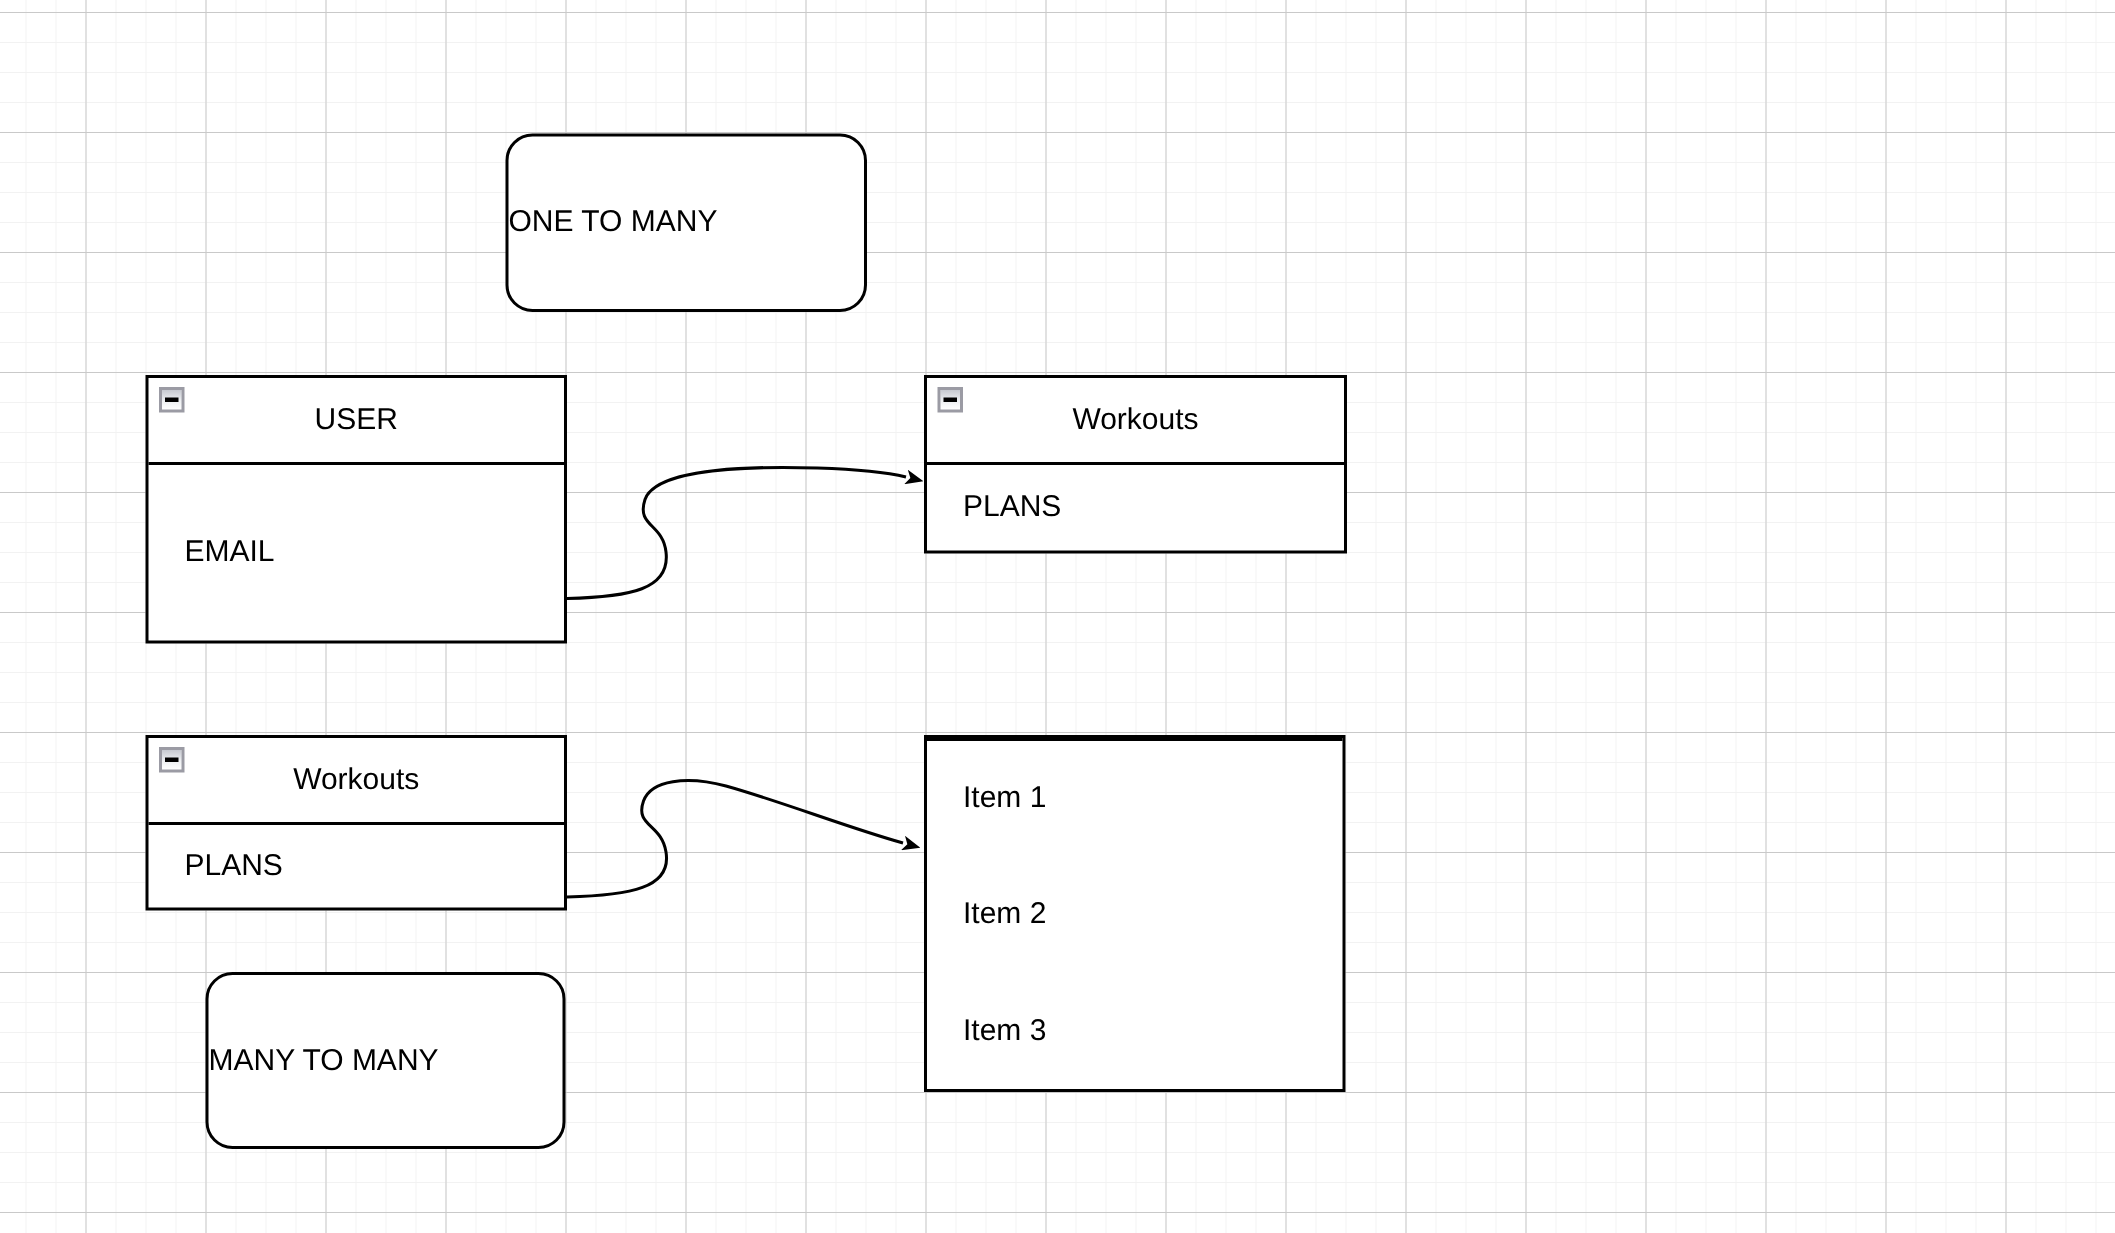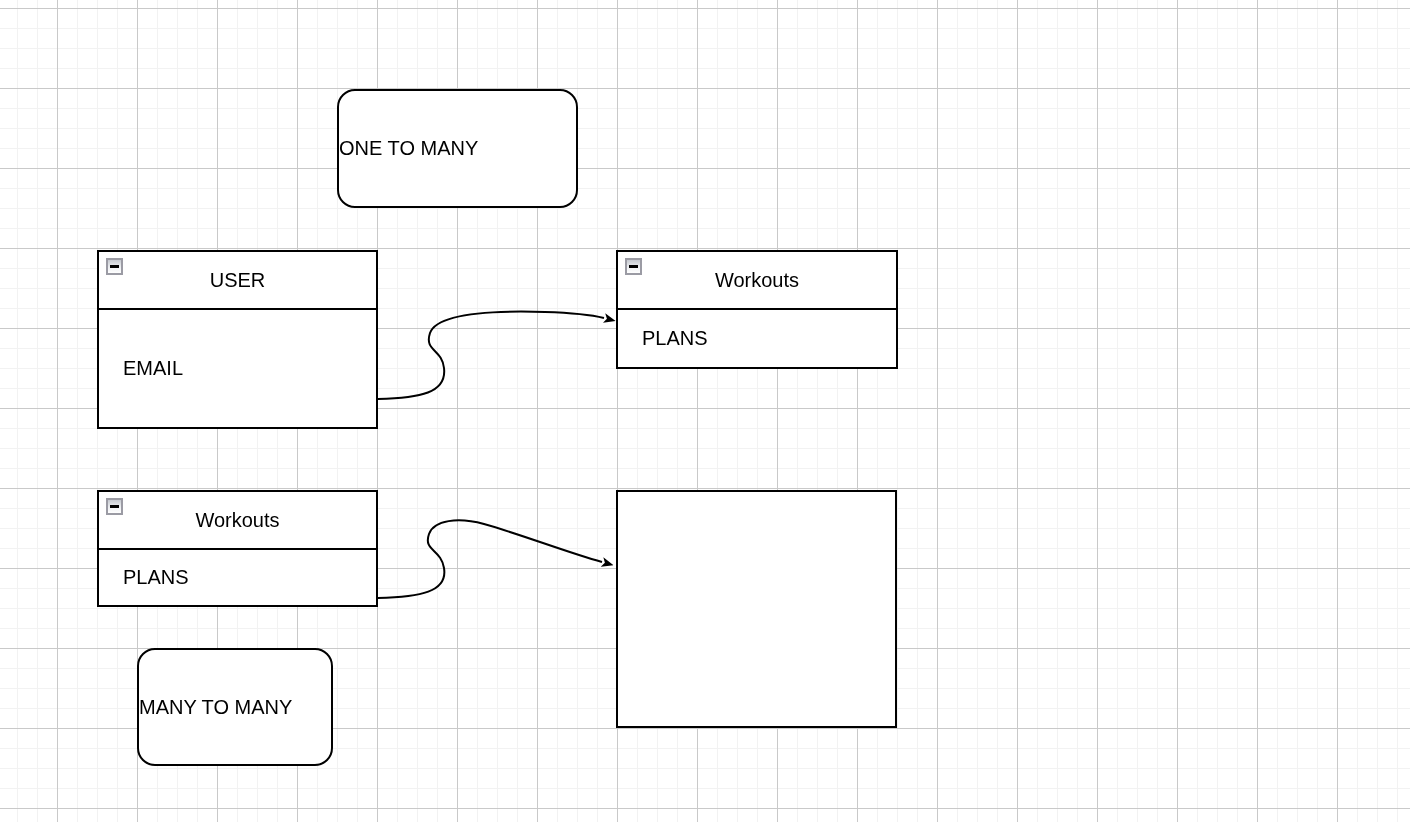--- a/index.html
+++ b/index.html
@@ -144,23 +144,28 @@
           <span class="bar"></span>
         </span>
       <span>Workouts</span>
     </div>
     <div class="entity-body">
       <div class="entity-row">PLANS</div>
     </div>
   </div>
 
   <div class="entity" style="left:616px; top:490px; width:281px; height:238px;">
+    <div class="entity-body">
+      <div class="entity-row">Item 1</div>
+      <div class="entity-row">Item 2</div>
+      <div class="entity-row">Item 3</div>
+    </div>
   </div>
 
-  <div class="note" style="left:137px; top:648px; width:196px; height:118px;">
+  <div class="note" style="left:137px; top:648px; width:240px; height:118px;">
     <span>MANY TO MANY</span>
   </div>
 
   <svg class="connectors" width="1410" height="822" viewBox="0 0 1410 822">
     <defs>
       <marker id="arrow" viewBox="0 0 12 10" refX="0" refY="5" markerWidth="12" markerHeight="10" markerUnits="userSpaceOnUse" orient="auto">
         <path d="M0,0 L12,5 L0,10 L3,5 Z" fill="#000000"></path>
       </marker>
     </defs>
     <path class="edge" marker-end="url(#arrow)" d="M 378 399 C 420 398 447 393 444 368 C 442 349 424 351 430 333 C 436 316 480 310 545 312 C 577 313 596 316 604 318"></path>

